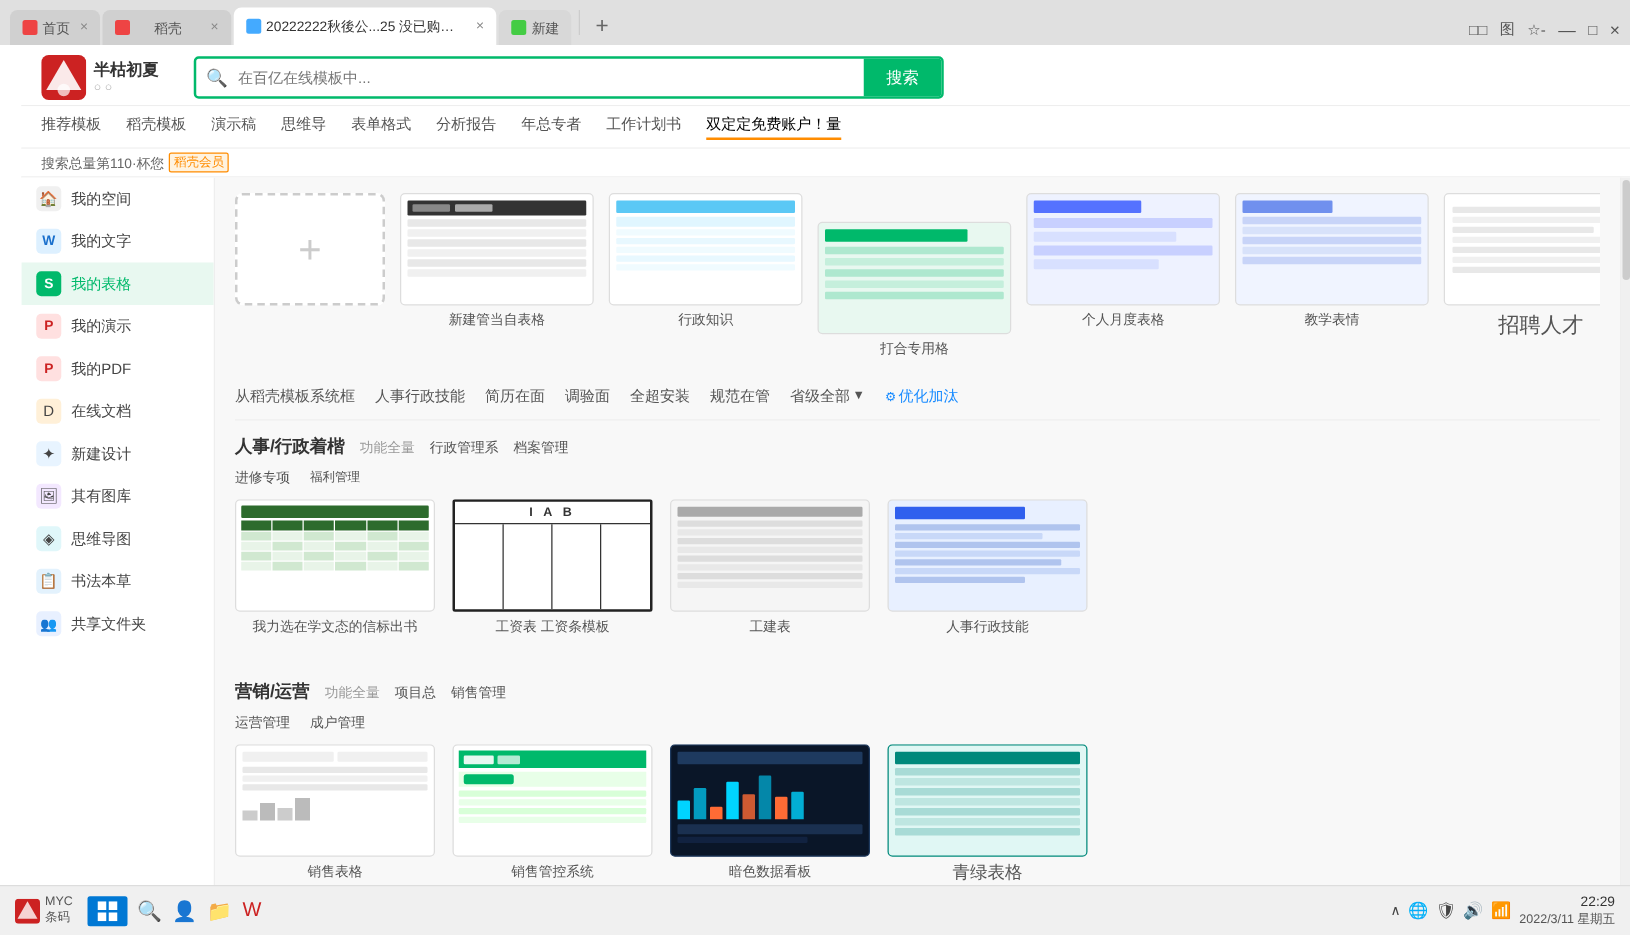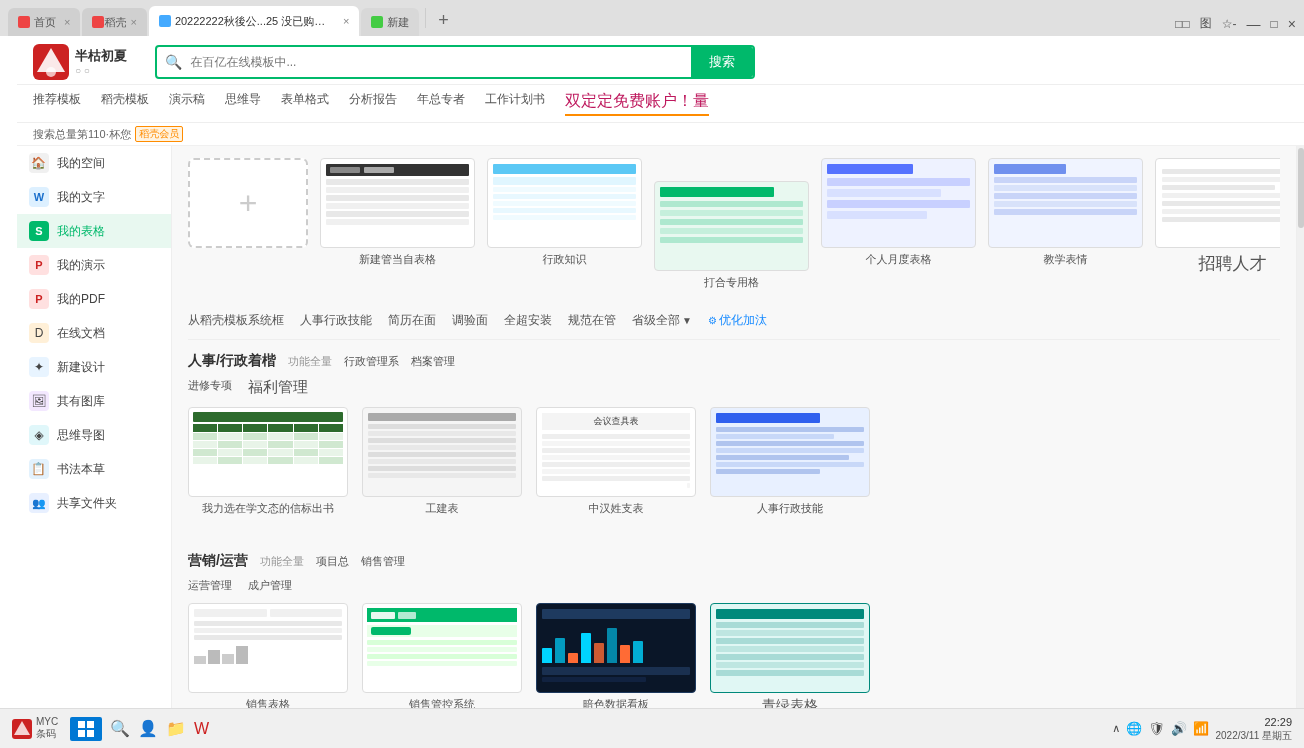--- a/index.html
+++ b/index.html
@@ -8,21 +8,21 @@
 </head>
 <body>
 
 <div style="background:#e0e0e0; height:36px; display:flex; align-items:flex-end; padding:0 8px; position:relative; z-index:10;">
   <div style="display:flex; align-items:flex-end; gap:2px; height:100%;">
     <div style="display:flex; align-items:center; background:#d0d0d0; height:28px; padding:0 10px; border-radius:6px 6px 0 0; font-size:11px; color:#555; gap:4px;">
       <span style="width:12px; height:12px; background:#e44; border-radius:2px; display:inline-block;"></span>
       <span>首页</span>
       <span style="color:#888; margin-left:4px;">×</span>
     </div>
-    <div style="display:flex; align-items:center; background:#d0d0d0; height:28px; padding:0 10px; border-radius:6px 6px 0 0; font-size:11px; color:#555; gap:0;">
+    <div style="display:flex; align-items:center; background:#d0d0d0; height:28px; padding:0 10px; border-radius:6px 6px 0 0; font-size:11px; color:#555; gap:19px;">
       <span style="width:12px; height:12px; background:#e44; border-radius:2px; display:inline-block;"></span>
       <span>稻壳</span>
       <span style="color:#888; margin-left:4px;">×</span>
     </div>
     <div style="display:flex; align-items:center; background:#fff; height:30px; padding:0 10px; border-radius:6px 6px 0 0; font-size:11px; color:#333; gap:4px; max-width:220px;">
       <span style="width:12px; height:12px; background:#4af; border-radius:2px; display:inline-block;"></span>
       <span style="overflow:hidden; text-overflow:ellipsis; white-space:nowrap; max-width:160px;">20222222秋後公...25 没已购买考出出</span>
       <span style="color:#888; margin-left:4px;">×</span>
     </div>
     <div style="display:flex; align-items:center; background:#d8d8d8; height:28px; padding:0 10px; border-radius:6px 6px 0 0; font-size:11px; color:#555; gap:4px;">
@@ -68,21 +68,21 @@
 
   <div style="display:flex; gap:20px; padding:6px 16px; background:#fff; border-bottom:1px solid #eee; overflow-x:auto;">
     <span style="font-size:12px; color:#555; cursor:pointer; white-space:nowrap;">推荐模板</span>
     <span style="font-size:12px; color:#555; cursor:pointer; white-space:nowrap;">稻壳模板</span>
     <span style="font-size:12px; color:#555; cursor:pointer; white-space:nowrap;">演示稿</span>
     <span style="font-size:12px; color:#555; cursor:pointer; white-space:nowrap;">思维导</span>
     <span style="font-size:12px; color:#555; cursor:pointer; white-space:nowrap;">表单格式</span>
     <span style="font-size:12px; color:#555; cursor:pointer; white-space:nowrap;">分析报告</span>
     <span style="font-size:12px; color:#555; cursor:pointer; white-space:nowrap;">年总专者</span>
     <span style="font-size:12px; color:#555; cursor:pointer; white-space:nowrap;">工作计划书</span>
-    <span style="font-size:16px; color:#be185d; cursor:pointer; white-space:nowrap; border-bottom:2px solid #ff8c00; padding-bottom:2px;">双定定免费账户！量</span>
+    <span style="font-size:12px; color:#000000; cursor:pointer; white-space:nowrap; border-bottom:2px solid #ff8c00; padding-bottom:2px;">双定定免费账户！量</span>
   </div>
 
   <div style="padding:3px 16px; font-size:11px; color:#666; background:#fff; border-bottom:1px solid #f0f0f0; display:flex; align-items:center; gap:4px;">
     <span>搜索总量第110·杯您</span>
     <span style="color:#ff8c00; font-size:10px; background:#fff3e0; border:1px solid #ff8c00; border-radius:2px; padding:0 3px; cursor:pointer;">稻壳会员</span>
   </div>
 
   <div style="display:flex; flex:1; overflow:hidden;">
 
     <div style="width:155px; background:#fff; border-right:1px solid #eee; overflow-y:auto; flex-shrink:0;">
@@ -246,21 +246,21 @@
         <div style="display:flex; align-items:center; gap:12px; margin-bottom:8px;">
           <span style="font-size:14px; font-weight:bold; color:#333;">人事/行政着楷</span>
           <span style="font-size:11px; color:#999; cursor:pointer;">功能全量</span>
           <div style="display:flex; gap:12px; flex-wrap:wrap;">
             <span style="font-size:11px; color:#555; cursor:pointer;">行政管理系</span>
             <span style="font-size:11px; color:#555; cursor:pointer;">档案管理</span>
           </div>
         </div>
         <div style="display:flex; gap:16px; margin-bottom:10px;">
           <span style="font-size:11px; color:#555; cursor:pointer;">进修专项</span>
-          <span style="font-size:15px; color:#555; cursor:pointer;">福利管理</span>
+          <span style="font-size:10px; color:#555; cursor:pointer;">福利管理</span>
         </div>
 
         <div style="display:flex; gap:14px; overflow-x:hidden;">
 
           <div style="display:flex; flex-direction:column; align-items:center; cursor:pointer; flex-shrink:0;">
             <div style="width:160px; height:90px; background:#fff; border:1px solid #ddd; border-radius:4px; overflow:hidden; padding:4px;">
               <div style="background:#2d6b2d; height:10px; margin-bottom:2px; border-radius:1px;"></div>
               <div style="display:grid; grid-template-columns:repeat(6,1fr); gap:1px; flex:1;">
                 <div style="background:#2d6b2d; height:8px;"></div>
                   <div style="background:#2d6b2d; height:8px;"></div>
@@ -290,54 +290,50 @@
                   <div style="background:#d0e8d0; height:7px;"></div>
                   <div style="background:#e8f4e8; height:7px;"></div>
                   <div style="background:#d0e8d0; height:7px;"></div>
                   <div style="background:#e8f4e8; height:7px;"></div>
                   <div style="background:#d0e8d0; height:7px;"></div>
               </div>
             </div>
             <span style="font-size:11px; color:#555; margin-top:4px; text-align:center; max-width:160px;">我力选在学文态的信标出书</span>
           </div>
 
+          <div style="display:flex; flex-direction:column; align-items:center; cursor:pointer; flex-shrink:0;">
+            <div style="width:160px; height:90px; background:#fff; border:2px solid #222; border-radius:2px; overflow:hidden; display:flex; flex-direction:column;">
+              <div style="height:18px; border-bottom:1px solid #333; display:flex; align-items:center; justify-content:center; font-size:10px; color:#333; font-weight:bold; letter-spacing:3px;">I A B</div>
+              <div style="flex:1; display:grid; grid-template-columns:repeat(4,1fr); border-top:none;">
+                <div style="border-right:1px solid #333;"></div>
+                <div style="border-right:1px solid #333;"></div>
+                <div style="border-right:1px solid #333;"></div>
+                <div></div>
+              </div>
+            </div>
+            <span style="font-size:11px; color:#555; margin-top:4px; text-align:center;">工资表 工资条模板</span>
+          </div>
 
           <div style="display:flex; flex-direction:column; align-items:center; cursor:pointer; flex-shrink:0;">
             <div style="width:160px; height:90px; background:#f5f5f5; border:1px solid #ddd; border-radius:4px; overflow:hidden; padding:5px;">
               <div style="background:#aaa; height:8px; margin-bottom:3px; border-radius:1px;"></div>
               <div style="display:flex; flex-direction:column; gap:2px;">
                 <div style="height:5px; background:#ddd; border-radius:1px;"></div>
                 <div style="height:5px; background:#e8e8e8; border-radius:1px;"></div>
                 <div style="height:5px; background:#ddd; border-radius:1px;"></div>
                 <div style="height:5px; background:#e8e8e8; border-radius:1px;"></div>
                 <div style="height:5px; background:#ddd; border-radius:1px;"></div>
                 <div style="height:5px; background:#e8e8e8; border-radius:1px;"></div>
                 <div style="height:5px; background:#ddd; border-radius:1px;"></div>
                 <div style="height:5px; background:#e8e8e8; border-radius:1px;"></div>
               </div>
             </div>
             <span style="font-size:11px; color:#555; margin-top:4px; text-align:center;">工建表</span>
           </div>
 
-          <div style="display:flex; flex-direction:column; align-items:center; cursor:pointer; flex-shrink:0;">
-            <div style="width:160px; height:90px; background:#fff; border:1px solid #ddd; border-radius:4px; overflow:hidden; padding:5px;">
-              <div style="font-size:9px; color:#444; text-align:center; margin-bottom:4px; background:#f4f4f4; padding:2px 0;">会议查具表</div>
-              <div style="display:flex; flex-direction:column; gap:2px;">
-                <div style="height:5px; background:#eee; border-radius:1px;"></div>
-                <div style="height:5px; background:#f5f5f5; border-radius:1px;"></div>
-                <div style="height:5px; background:#eee; border-radius:1px;"></div>
-                <div style="height:5px; background:#f5f5f5; border-radius:1px;"></div>
-                <div style="height:5px; background:#eee; border-radius:1px;"></div>
-                <div style="height:5px; background:#f5f5f5; border-radius:1px;"></div>
-                <div style="height:5px; background:#eee; border-radius:1px;"></div>
-                <div style="height:5px; background:#f5f5f5; border-radius:1px; width:3px; margin-left: auto;"></div>
-              </div>
-            </div>
-            <span style="font-size:11px; color:#555; margin-top:4px; text-align:center;">中汉姓支表</span>
-          </div>
 
           <div style="display:flex; flex-direction:column; align-items:center; cursor:pointer; flex-shrink:0;">
             <div style="width:160px; height:90px; background:#e8f0ff; border:1px solid #ddd; border-radius:4px; overflow:hidden; padding:5px;">
               <div style="background:#3060ee; height:10px; width:70%; margin-bottom:4px; border-radius:1px;"></div>
               <div style="display:flex; flex-direction:column; gap:2px;">
                 <div style="height:5px; background:#b0c4ee; border-radius:1px;"></div>
                 <div style="height:5px; background:#c8d8f8; border-radius:1px; width:80%;"></div>
                 <div style="height:5px; background:#b0c4ee; border-radius:1px;"></div>
                 <div style="height:5px; background:#c8d8f8; border-radius:1px;"></div>
                 <div style="height:5px; background:#b0c4ee; border-radius:1px; width:90%;"></div>

